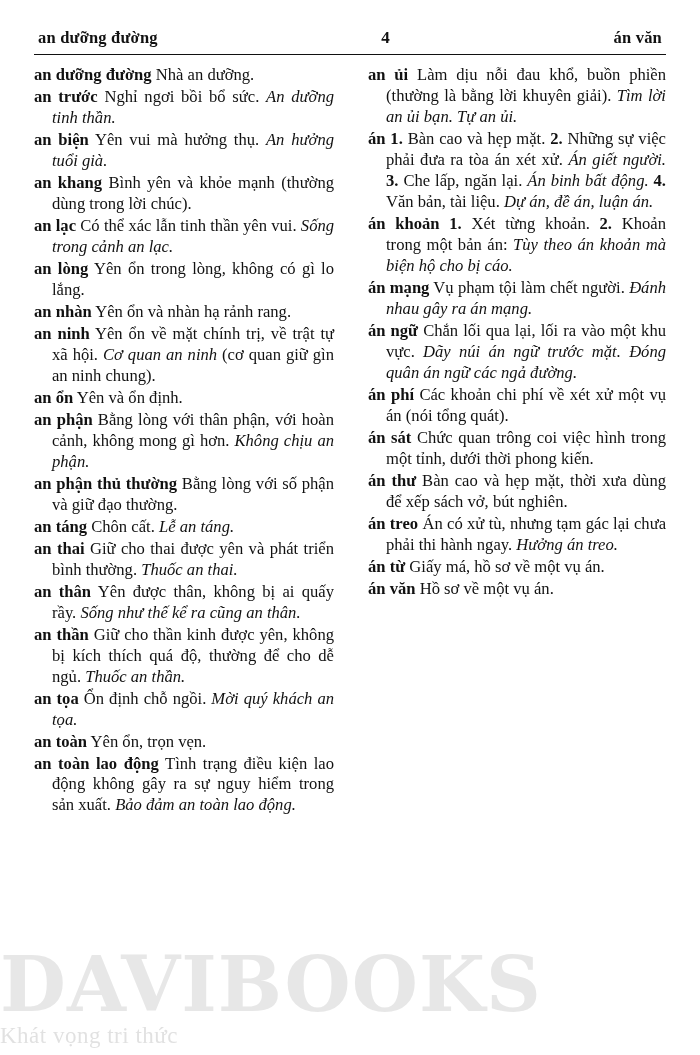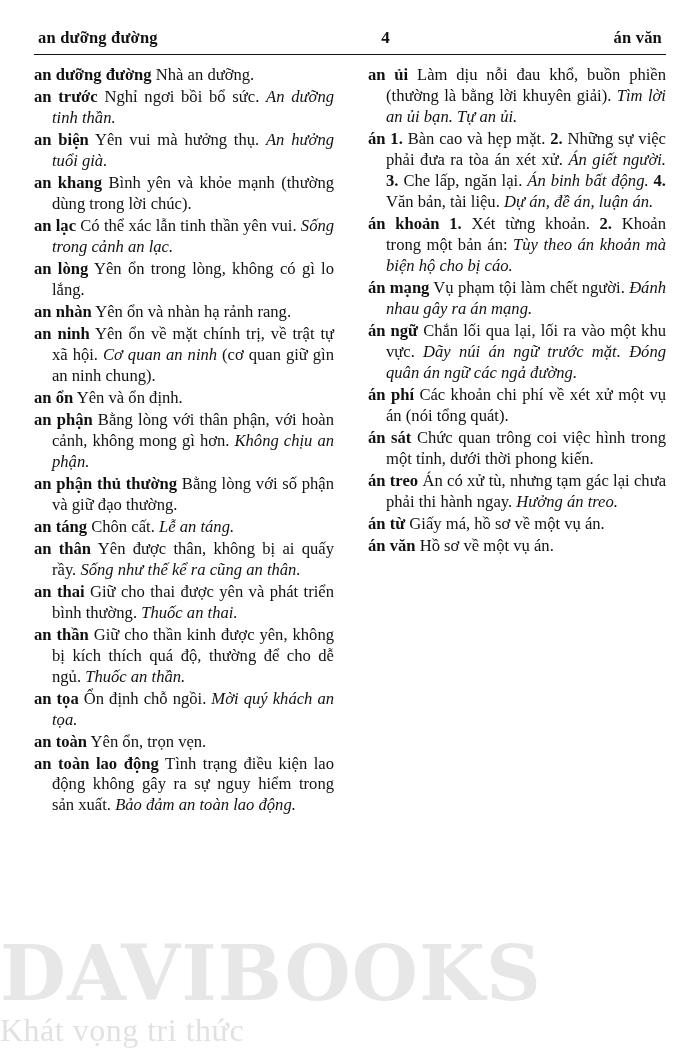--- a/index.html
+++ b/index.html
@@ -83,21 +83,21 @@
   .wm-main {
     font-family: "DejaVu Serif", serif;
     font-size: 76px;
     font-weight: bold;
     color: rgba(120,120,120,0.18);
     letter-spacing: 1px;
     line-height: .95;
   }
   .wm-sub {
     font-family: "Liberation Serif", serif;
-    font-size: 32px;
+    font-size: 23px;
     color: rgba(120,120,120,0.22);
     letter-spacing: .5px;
     margin-top: 2px;
   }
 </style>
 </head>
 <body>
 
 <div class="page">
 
@@ -115,35 +115,36 @@
         <p class="entry"><span class="hw">an biện</span><span> Yên vui mà hưởng thụ. <i>An hưởng tuổi già.</i></span></p>
         <p class="entry"><span class="hw">an khang</span><span> Bình yên và khỏe mạnh (thường dùng trong lời chúc).</span></p>
         <p class="entry"><span class="hw">an lạc</span><span> Có thể xác lẫn tinh thần yên vui. <i>Sống trong cảnh an lạc.</i></span></p>
         <p class="entry"><span class="hw">an lòng</span><span> Yên ổn trong lòng, không có gì lo lắng.</span></p>
         <p class="entry"><span class="hw">an nhàn</span><span> Yên ổn và nhàn hạ rảnh rang.</span></p>
         <p class="entry"><span class="hw">an ninh</span><span> Yên ổn về mặt chính trị, về trật tự xã hội. <i>Cơ quan an ninh</i> (cơ quan giữ gìn an ninh chung).</span></p>
         <p class="entry"><span class="hw">an ổn</span><span> Yên và ổn định.</span></p>
         <p class="entry"><span class="hw">an phận</span><span> Bằng lòng với thân phận, với hoàn cảnh, không mong gì hơn. <i>Không chịu an phận.</i></span></p>
         <p class="entry"><span class="hw">an phận thủ thường</span><span> Bằng lòng với số phận và giữ đạo thường.</span></p>
         <p class="entry"><span class="hw">an táng</span><span> Chôn cất. <i>Lễ an táng.</i></span></p>
+        <p class="entry"><span class="hw">an thai</span><span> Giữ cho thai được yên và phát triển bình thường. <i>Thuốc an thai.</i></span></p>
         <p class="entry"><span class="hw">an thân</span><span> Yên được thân, không bị ai quấy rầy. <i>Sống như thế kể ra cũng an thân.</i></span></p>
-        <p class="entry"><span class="hw">an thai</span><span> Giữ cho thai được yên và phát triển bình thường. <i>Thuốc an thai.</i></span></p>
         <p class="entry"><span class="hw">an thần</span><span> Giữ cho thần kinh được yên, không bị kích thích quá độ, thường để cho dễ ngủ. <i>Thuốc an thần.</i></span></p>
         <p class="entry"><span class="hw">an tọa</span><span> Ổn định chỗ ngồi. <i>Mời quý khách an tọa.</i></span></p>
         <p class="entry"><span class="hw">an toàn</span><span> Yên ổn, trọn vẹn.</span></p>
         <p class="entry"><span class="hw">an toàn lao động</span><span> Tình trạng điều kiện lao động không gây ra sự nguy hiểm trong sản xuất. <i>Bảo đảm an toàn lao động.</i></span></p>
       </div>
     <div class="col right" id="col-right">
         <p class="entry"><span class="hw">an ủi</span><span> Làm dịu nỗi đau khổ, buồn phiền (thường là bằng lời khuyên giải). <i>Tìm lời an ủi bạn. Tự an ủi.</i></span></p>
         <p class="entry"><span class="hw">án</span><span> <b>1.</b> Bàn cao và hẹp mặt. <b>2.</b> Những sự việc phải đưa ra tòa án xét xử. <i>Án giết người.</i> <b>3.</b> Che lấp, ngăn lại. <i>Án binh bất động.</i> <b>4.</b> Văn bản, tài liệu. <i>Dự án, đề án, luận án.</i></span></p>
         <p class="entry"><span class="hw">án khoản</span><span> <b>1.</b> Xét từng khoản. <b>2.</b> Khoản trong một bản án: <i>Tùy theo án khoản mà biện hộ cho bị cáo.</i></span></p>
         <p class="entry"><span class="hw">án mạng</span><span> Vụ phạm tội làm chết người. <i>Đánh nhau gây ra án mạng.</i></span></p>
         <p class="entry"><span class="hw">án ngữ</span><span> Chắn lối qua lại, lối ra vào một khu vực. <i>Dãy núi án ngữ trước mặt. Đóng quân án ngữ các ngả đường.</i></span></p>
         <p class="entry"><span class="hw">án phí</span><span> Các khoản chi phí về xét xử một vụ án (nói tổng quát).</span></p>
         <p class="entry"><span class="hw">án sát</span><span> Chức quan trông coi việc hình trong một tỉnh, dưới thời phong kiến.</span></p>
+        <p class="entry"><span class="hw">án thư</span><span> Bàn cao và hẹp mặt, thời xưa dùng để xếp sách vở, bút nghiên.</span></p>
         <p class="entry"><span class="hw">án treo</span><span> Án có xử tù, nhưng tạm gác lại chưa phải thi hành ngay. <i>Hưởng án treo.</i></span></p>
         <p class="entry"><span class="hw">án từ</span><span> Giấy má, hồ sơ về một vụ án.</span></p>
         <p class="entry"><span class="hw">án văn</span><span> Hồ sơ về một vụ án.</span></p>
       </div>
   </div>
 
   <div class="watermark">
     <div class="wm-main">DAVIBOOKS</div>
     <div class="wm-sub">Khát vọng tri thức</div>
   </div>

